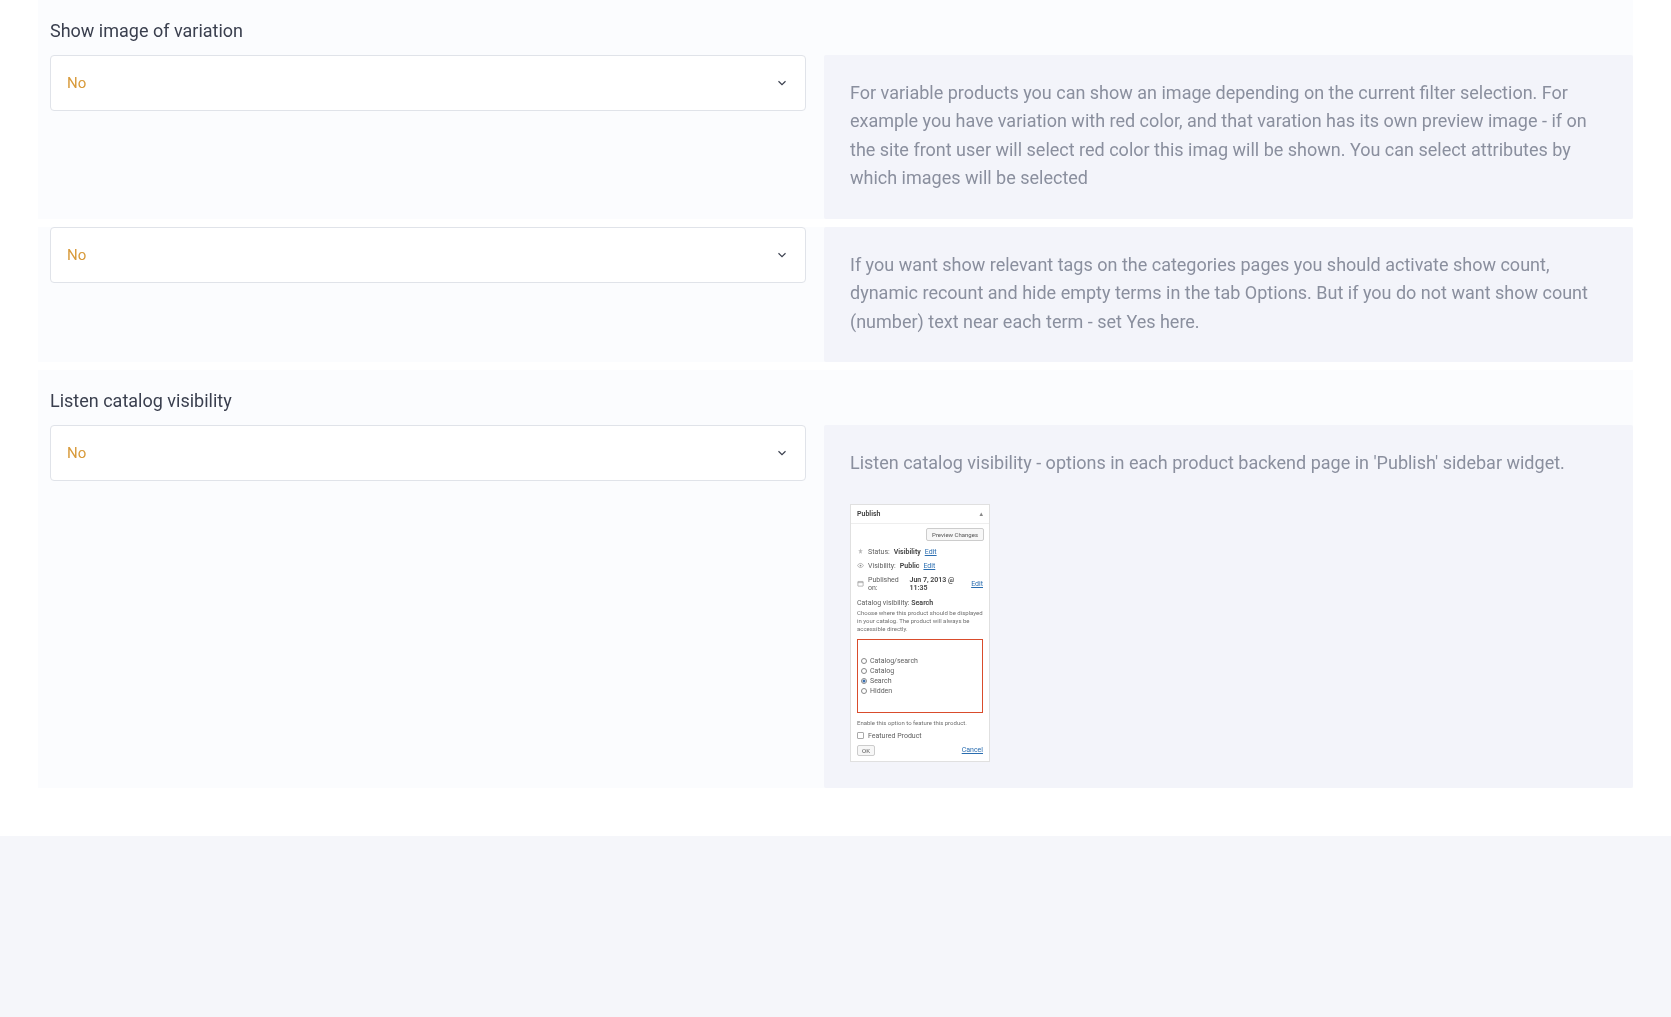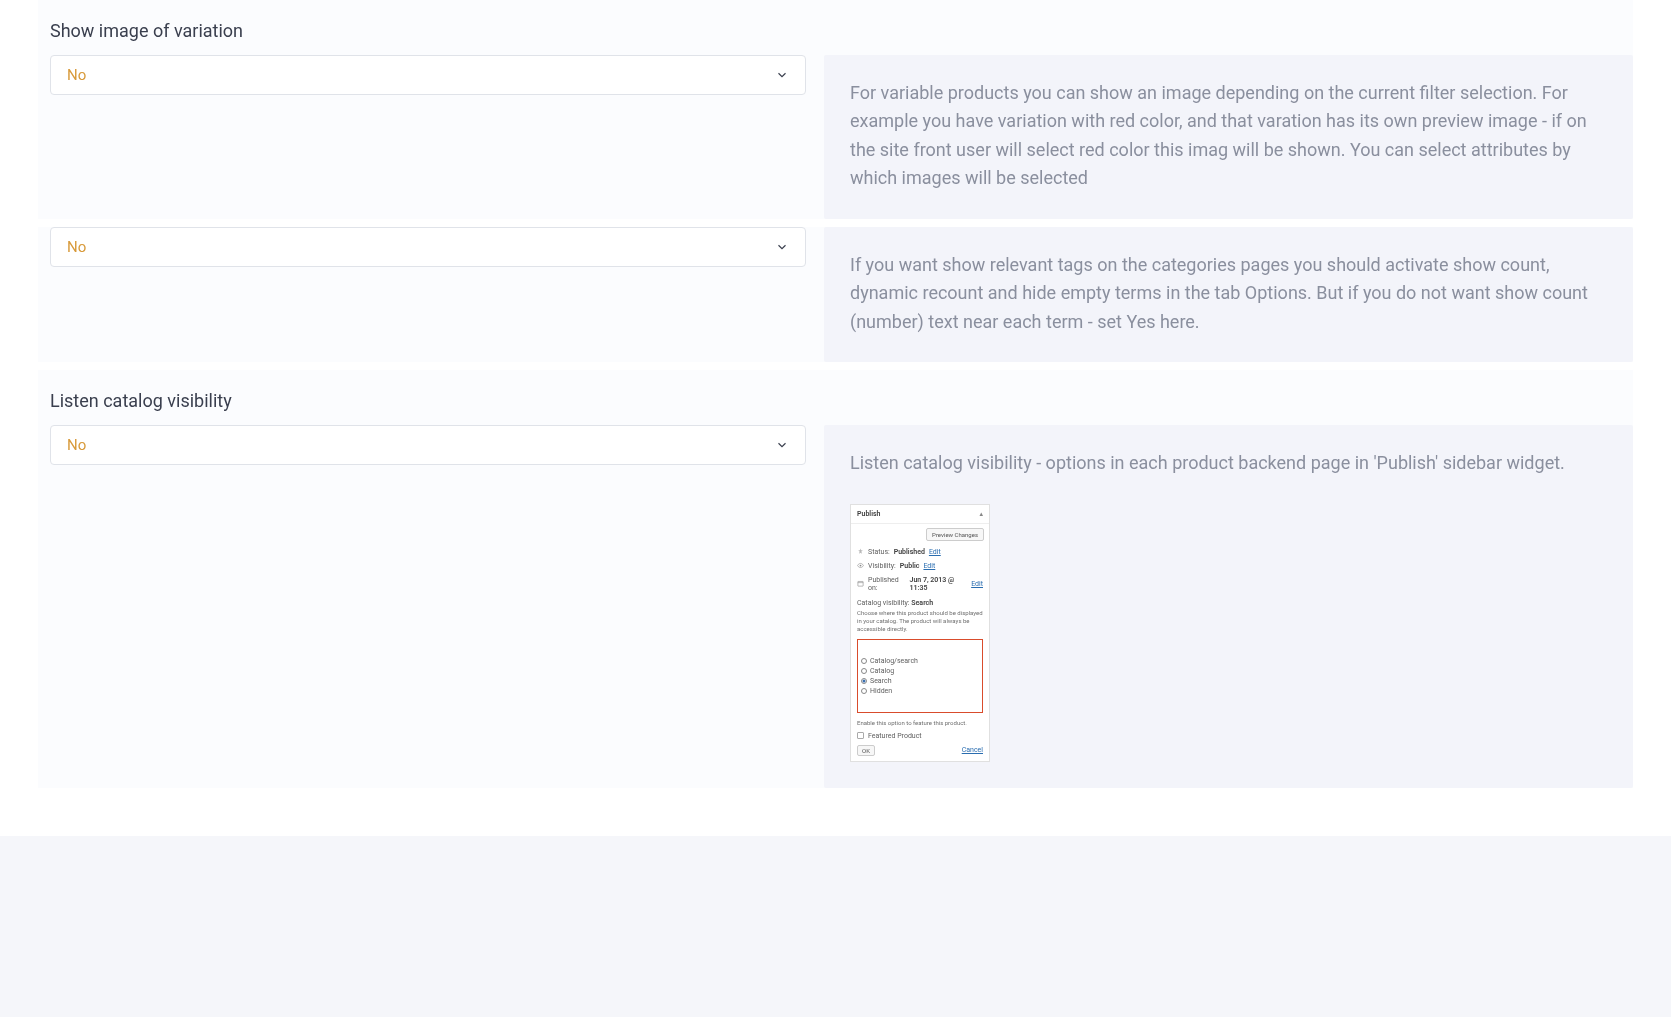--- a/index.html
+++ b/index.html
@@ -46,21 +46,21 @@
       flex: 1;
       background: #f3f4fa;
       padding: 24px 26px 26px 26px;
       border-radius: 2px;
       min-height: 60px;
     }
     .select-box {
       background: #ffffff;
       border: 1px solid #e0e3e9;
       border-radius: 4px;
-      height: 40px;
+      height: 56px;
       display: flex;
       align-items: center;
       justify-content: space-between;
       padding: 0 16px;
       cursor: pointer;
       user-select: none;
     }
     .select-value {
       color: #d89a3a;
       font-size: 15px;
@@ -274,21 +274,21 @@
           </div>
           <div class="preview-row">
             <span class="preview-btn">Preview Changes</span>
           </div>
 
           <div class="meta-row">
             <svg class="meta-icon" viewBox="0 0 24 24" fill="#888">
                 <path d="M12 2l2 6h6l-5 4 2 8-5-4-5 4 2-8-5-4h6z" opacity="0.6"></path>
               </svg>
             <span class="meta-label">Status:</span>
-            <span class="meta-bold">Published</span>
+            <span class="meta-bold">Visibility</span>
             <span class="meta-link">Edit</span>
           </div>
 
           <div class="meta-row">
             <svg class="meta-icon" viewBox="0 0 24 24" fill="#888">
                 <circle cx="12" cy="12" r="3"></circle>
                 <path d="M2 12s3-7 10-7 10 7 10 7-3 7-10 7S2 12 2 12z" fill="none" stroke="#888" stroke-width="2"></path>
               </svg>
             <span class="meta-label">Visibility:</span>
             <span class="meta-bold">Public</span>

